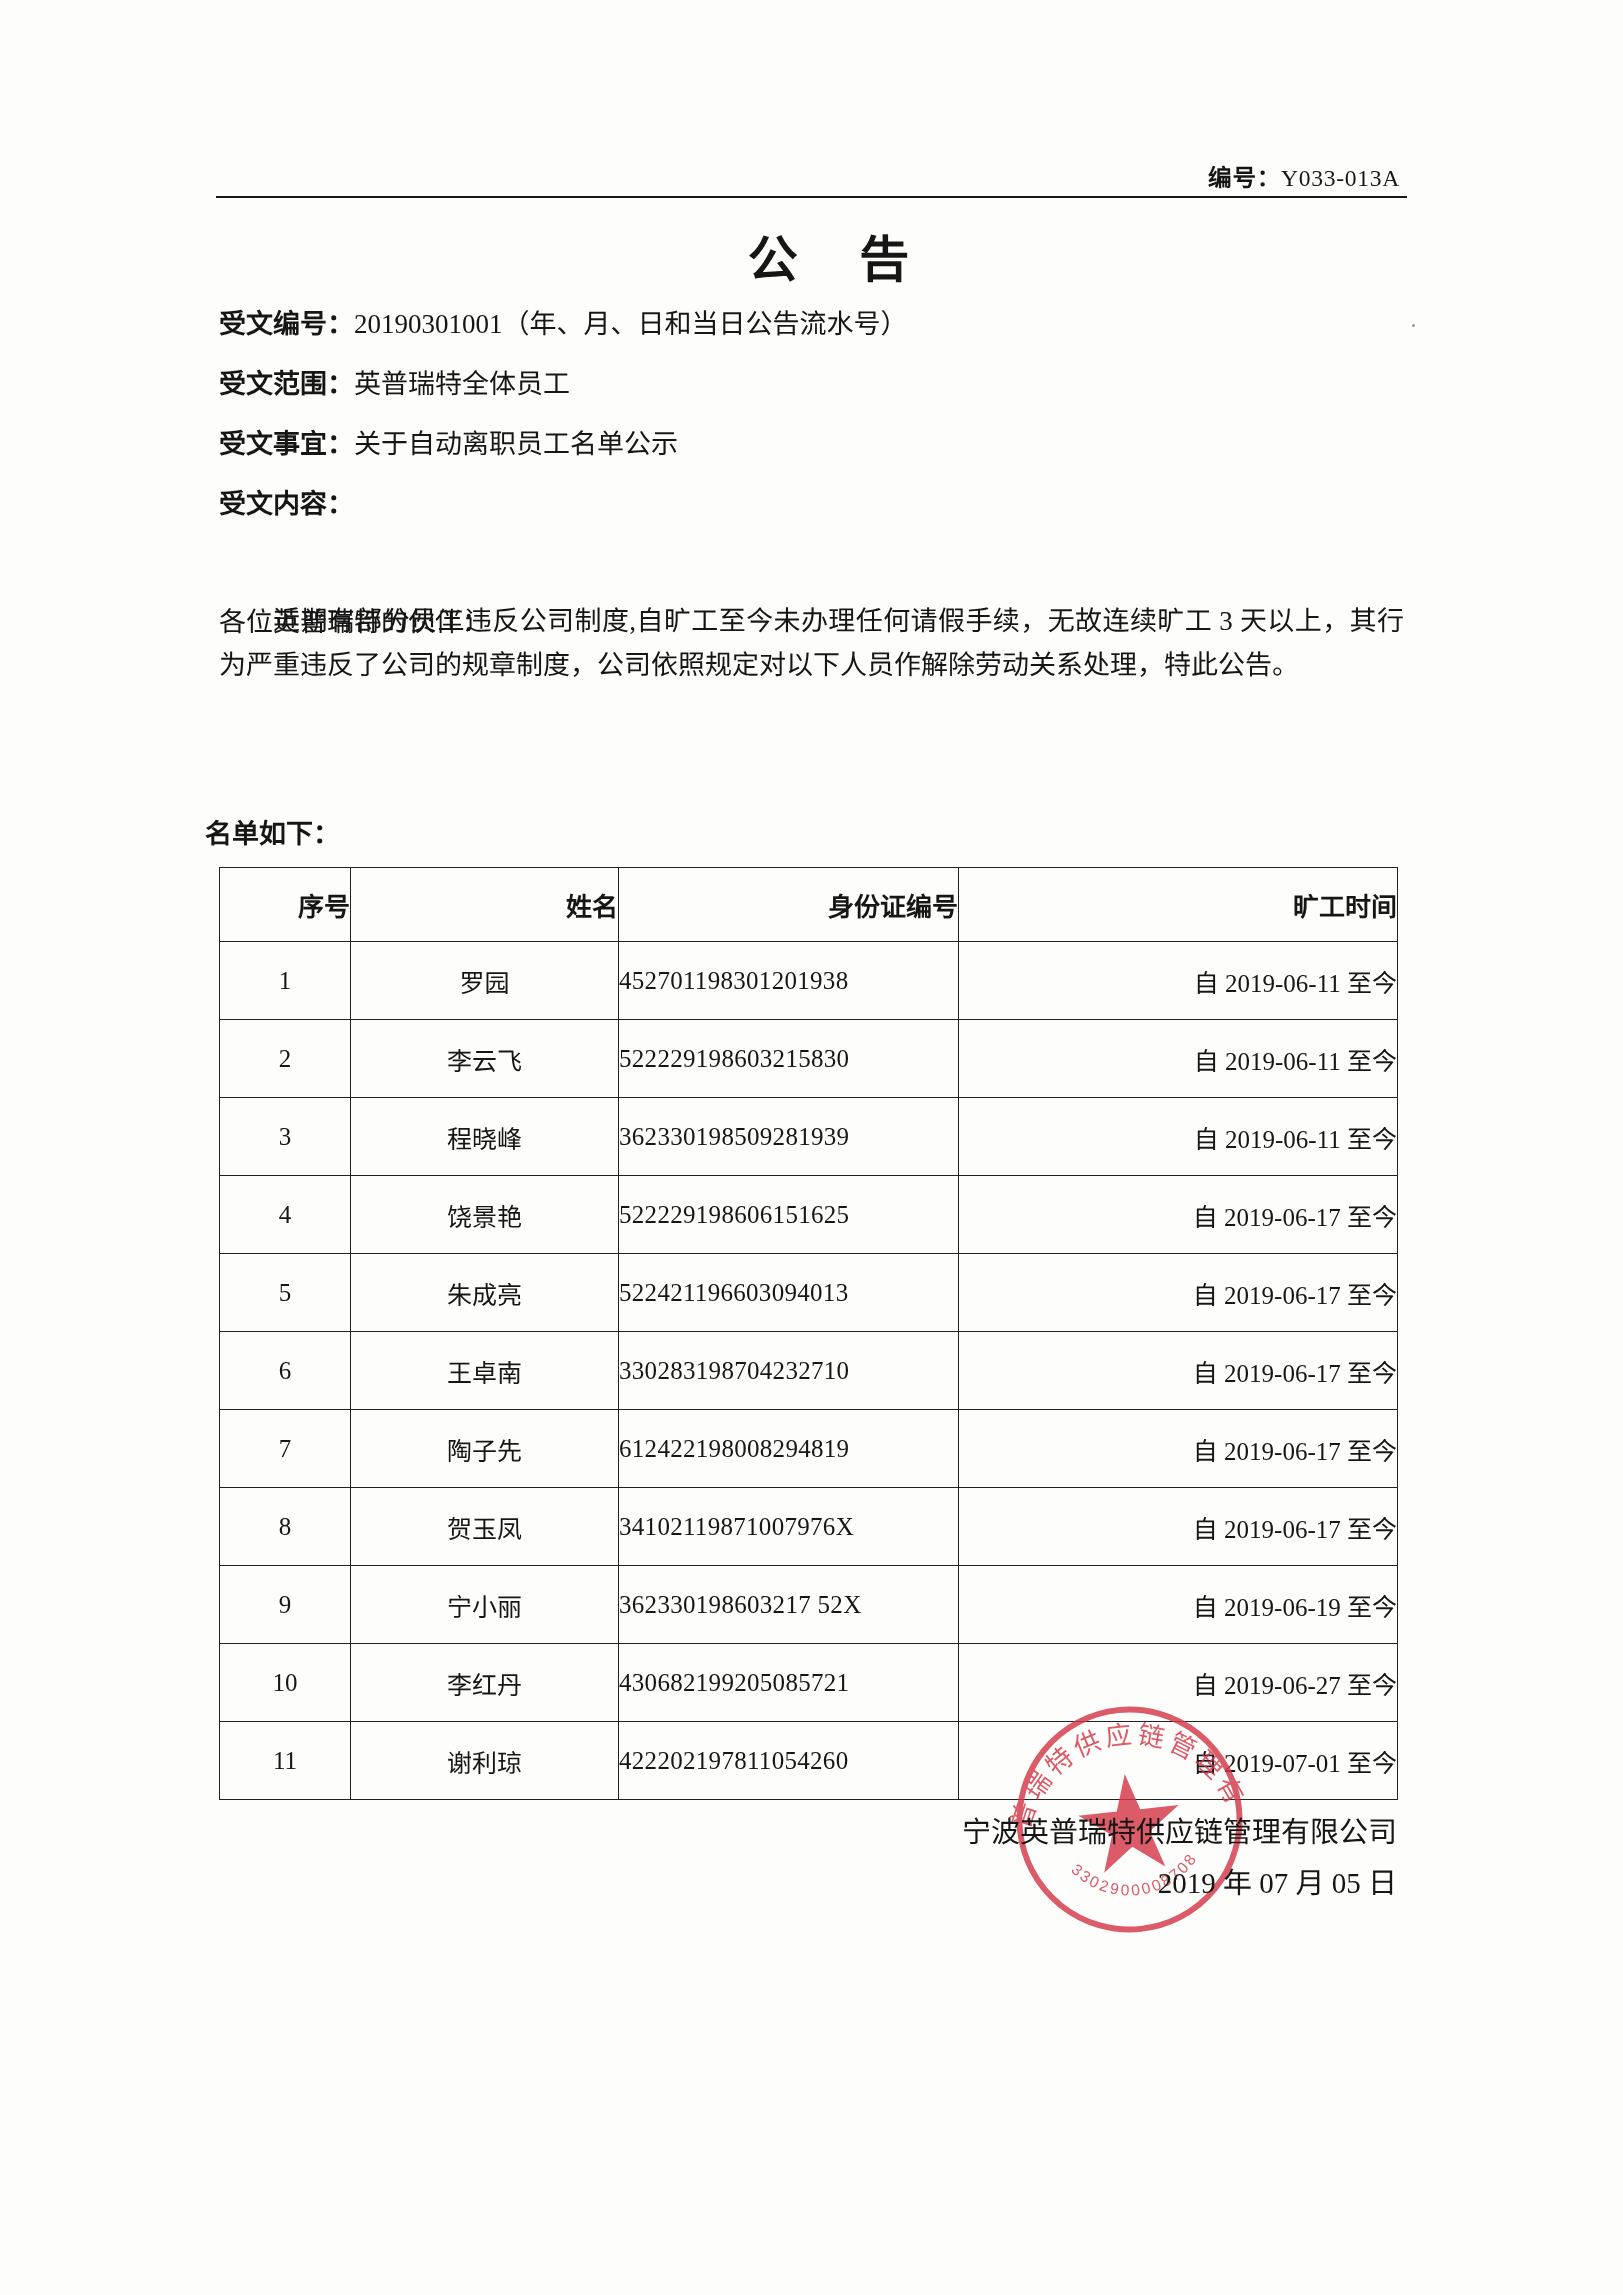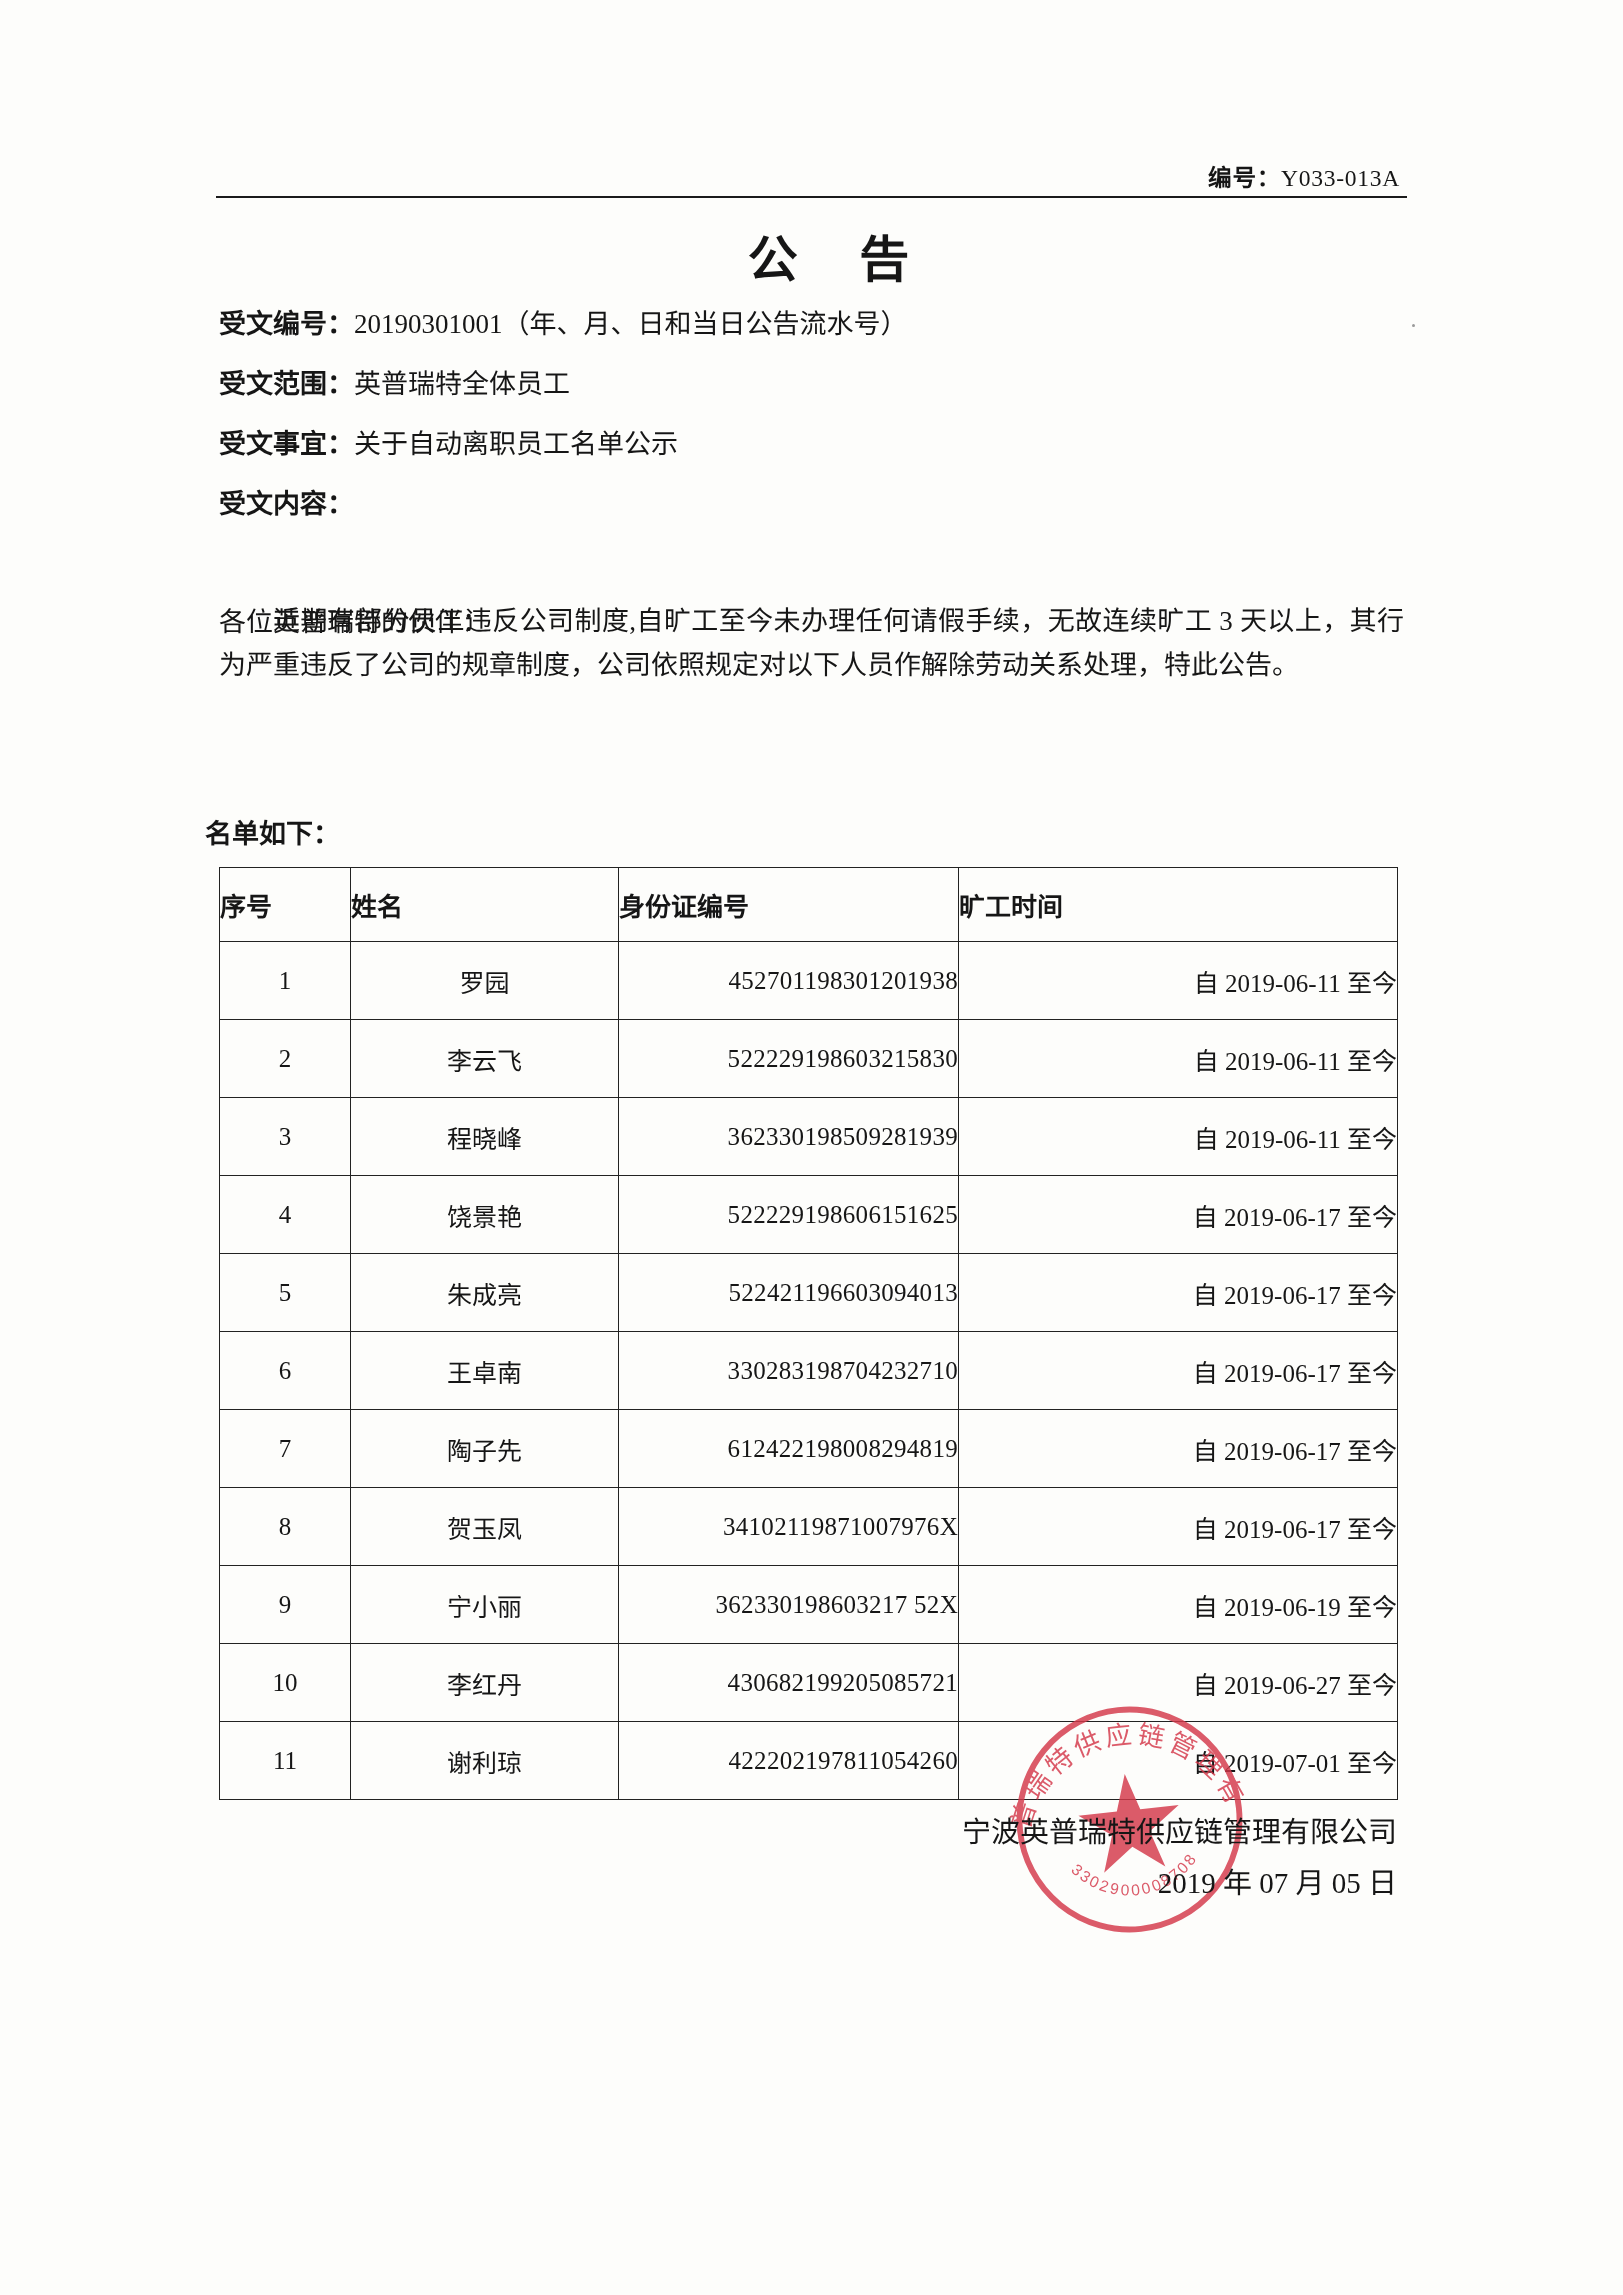--- a/index.html
+++ b/index.html
@@ -116,31 +116,31 @@
   table.roster td, table.roster th {
     border: 1.3px solid #222;
     height: 77px;
     font-size: 25px;
     font-weight: 400;
     padding: 0;
   }
   table.roster th {
     font-weight: 700;
     font-size: 26px;
-    text-align: left;
+    text-align: right;
     height: 73px;
   }
   col.c1 { width: 131px; }
   col.c2 { width: 268px; }
   col.c3 { width: 340px; }
   col.c4 { width: 439px; }
 
   td.idx { text-align: center; }
   td.nm  { text-align: center; padding-left: 31px; }
-  td.id  { text-align: right; letter-spacing: 0.3px; }
+  td.id  { text-align: left; letter-spacing: 0.3px; }
   td.tm  { text-align: right; padding-left: 18.3px; white-space: nowrap;}
 
   
   .sign {
     position: absolute;
     right: 226px;
     top: 1807px;
     text-align: right;
     font-size: 29px;
     line-height: 1.75;

